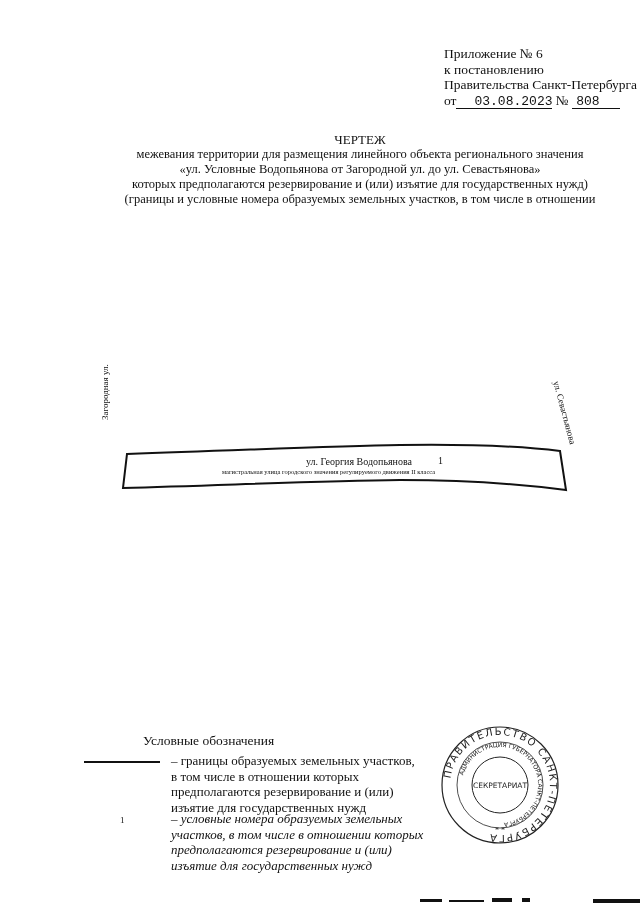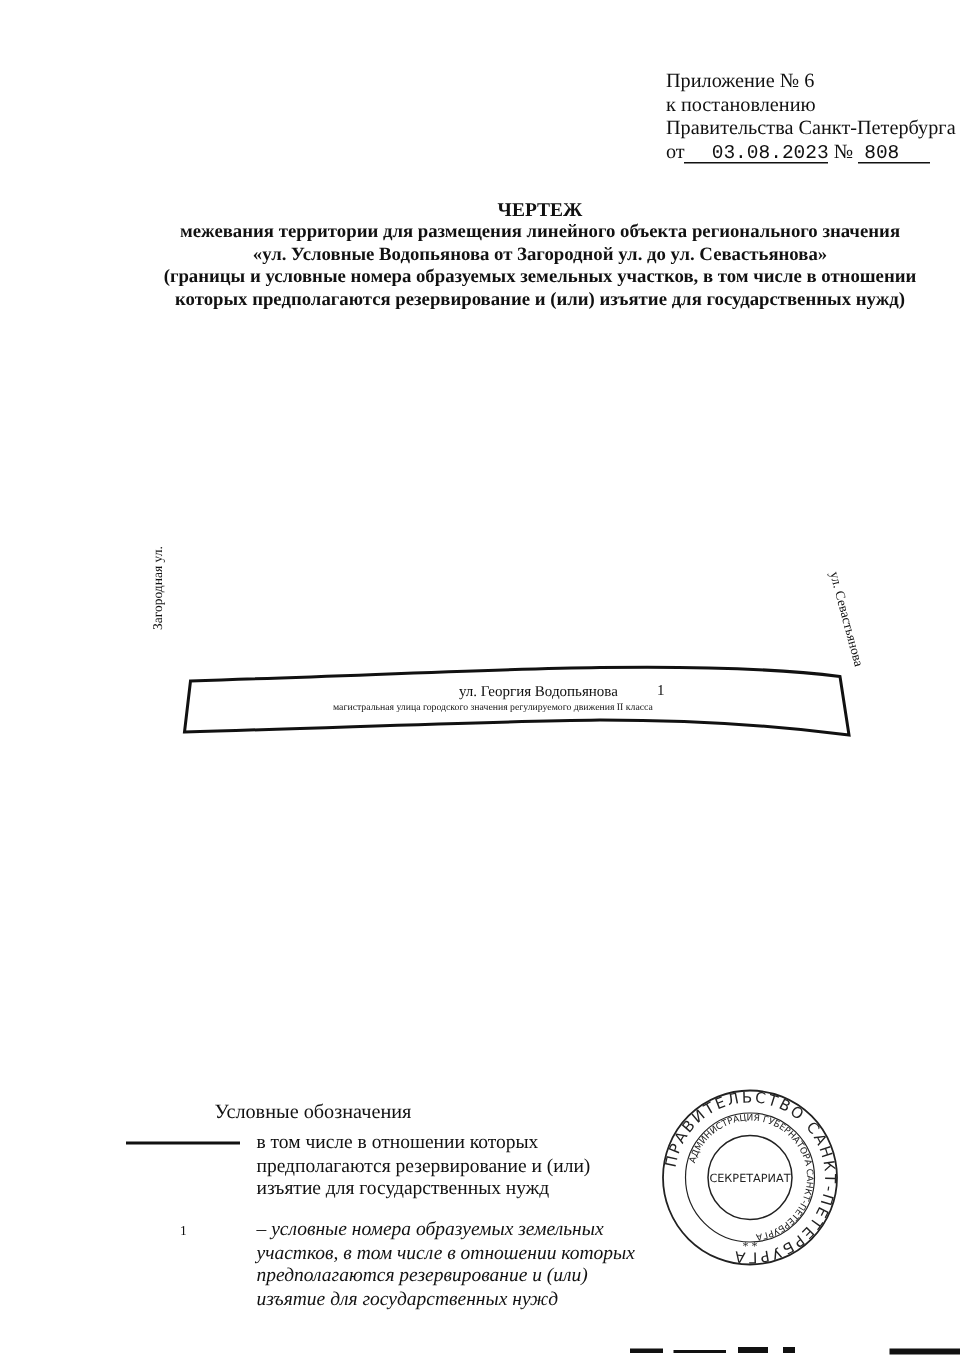--- a/index.html
+++ b/index.html
@@ -3,21 +3,21 @@
 <meta charset="utf-8">
 <style>
   html, body { margin:0; padding:0; }
   body { width:640px; height:904px; background:#fff; position:relative; overflow:hidden;
          font-family:"Liberation Serif","DejaVu Serif",serif; color:#111; }
   .abs { position:absolute; }
   .appendix { left:444px; top:46px; font-size:13.5px; line-height:15.5px; white-space:nowrap; }
   .appendix .line { display:block; }
   .mono { font-family:"Liberation Mono","DejaVu Sans Mono",monospace; font-size:13px; }
   .u { display:inline-block; border-bottom:1px solid #111; line-height:13px; }
-  .title-block { left:80px; width:560px; top:132px; text-align:center; font-weight:bold;
+  .title-block { left:80px; width:560px; top:132px; text-align:center; font-weight:normal;
                  font-size:12.5px; line-height:15px; }
   .title-block .main { font-size:13px; }
   .vlabel { font-size:9px; white-space:nowrap; }
   .road-name { font-size:10px; }
   .road-desc { font-size:6.5px; }
   .legend-title { left:125px; top:733px; font-size:13.5px;margin-left:18px; }
   .legend-text { font-size:13px; line-height:15.5px; }
   .stamp { left:440px; top:725px; width:120px; height:120px; }
 </style>
 </head>
@@ -31,39 +31,40 @@
     <span>от</span><span class="u mono" style="width:94px;padding-left:2px;text-align:right;">03.08.2023</span>
     <span>№</span>
     <span class="u mono" style="width:44px;padding-left:4px;">808</span>
   </span>
 </div>
 
 <div class="abs title-block">
   <div class="main">ЧЕРТЕЖ</div>
   <div>межевания территории для размещения линейного объекта регионального значения</div>
   <div>«ул. Условные Водопьянова от Загородной ул. до ул. Севастьянова»</div>
+  <div>которых предполагаются резервирование и (или) изъятие для государственных нужд)</div>
   <div>(границы и условные номера образуемых земельных участков, в том числе в отношении</div>
-  <div>которых предполагаются резервирование и (или) изъятие для государственных нужд)</div>
 </div>
 
 <div>
   <svg class="abs" style="left:0;top:0;" width="640" height="904">
     <path d="M127,454 C250,450 330,446 400,445 C470,444 520,446 560,451 L566,490 C520,484 470,480 400,480 C320,481 230,485 123,488 Z" fill="none" stroke="#111" stroke-width="2"></path>
   </svg>
   <div class="abs vlabel" style="left:100px;top:420px;transform:rotate(-90deg);transform-origin:left top;">Загородная ул.</div>
   <div class="abs vlabel" style="left:561px;top:380px;transform:rotate(75deg);transform-origin:left top;">ул. Севастьянова</div>
   <div class="abs road-name" style="left:306px;top:456px;">ул. Георгия Водопьянова</div>
   <div class="abs road-name" style="left:438px;top:455px;">1</div>
   <div class="abs road-desc" style="left:222px;top:468px;">магистральная улица городского значения регулируемого движения II класса</div>
 </div>
 
 <div class="abs legend-title">Условные обозначения</div>
 <div>
   <div class="abs" style="left:84px;top:761px;width:76px;height:2px;background:#111;"></div>
   <div class="abs legend-text" style="left:171px;top:753px;">
+    <div>– границы образуемых земельных участков,</div>
     <div>в том числе в отношении которых</div>
     <div>предполагаются резервирование и (или)</div>
     <div>изъятие для государственных нужд</div>
   </div>
   <div class="abs" style="left:120px;top:815px;font-size:9px;">1</div>
   <div class="abs legend-text" style="left:171px;top:811px;font-style:italic;">
     <div>–  условные номера образуемых земельных</div>
     <div>участков, в том числе в отношении которых</div>
     <div>предполагаются резервирование и (или)</div>
     <div>изъятие для государственных нужд</div>

